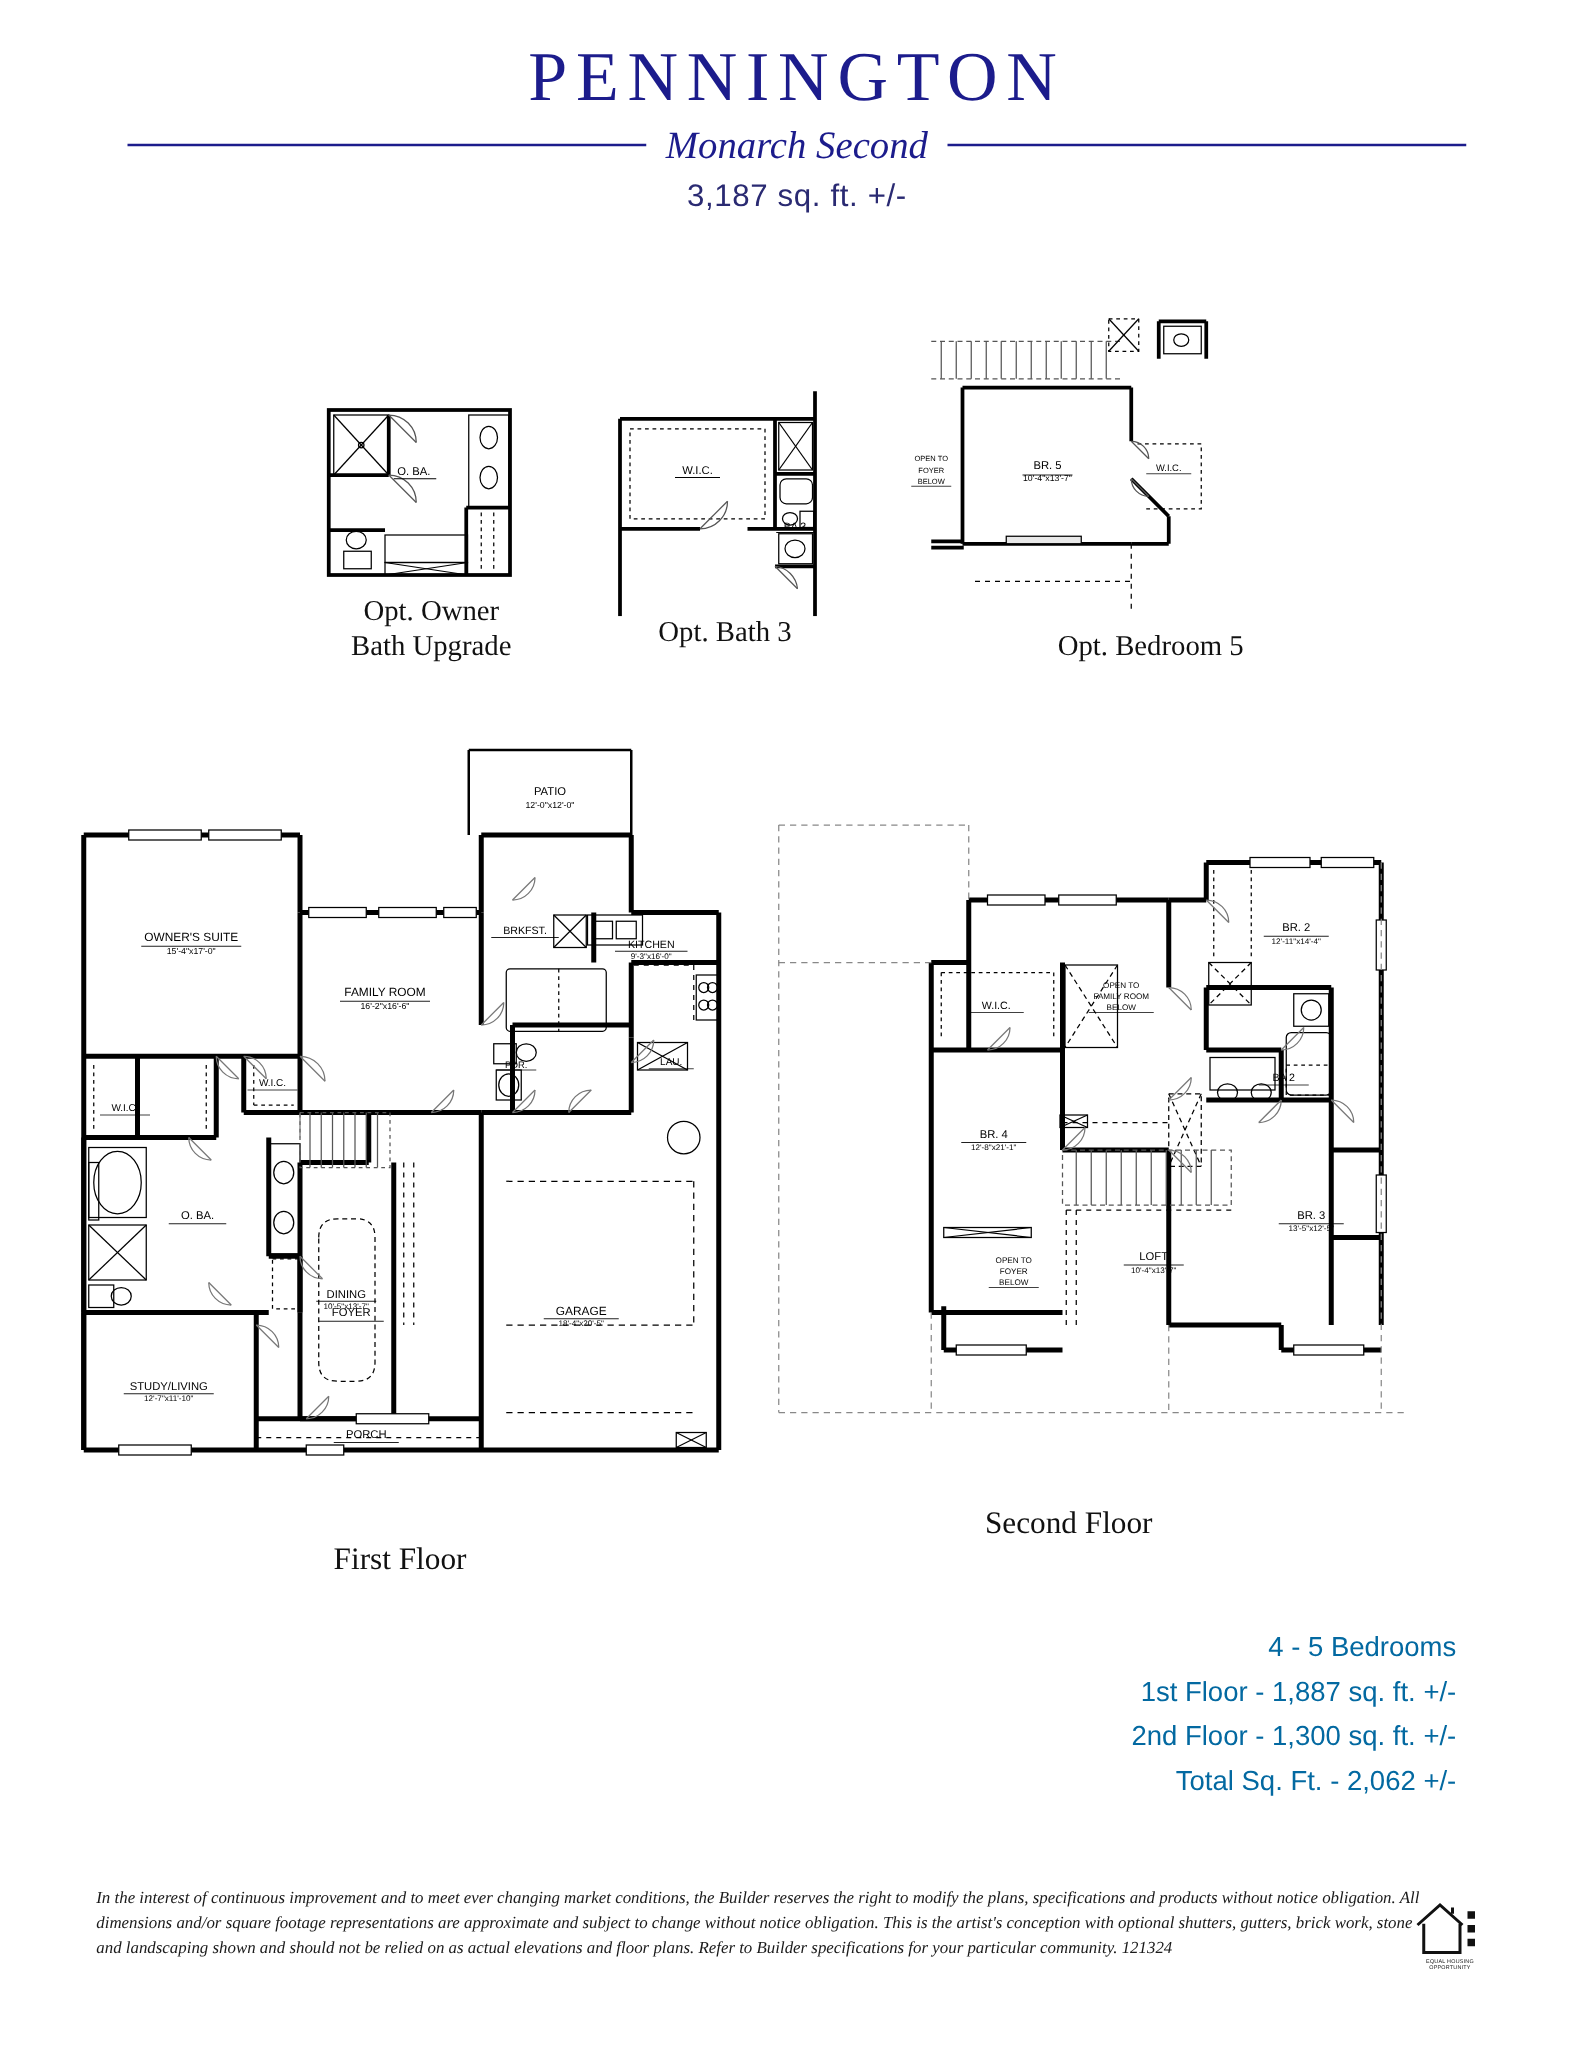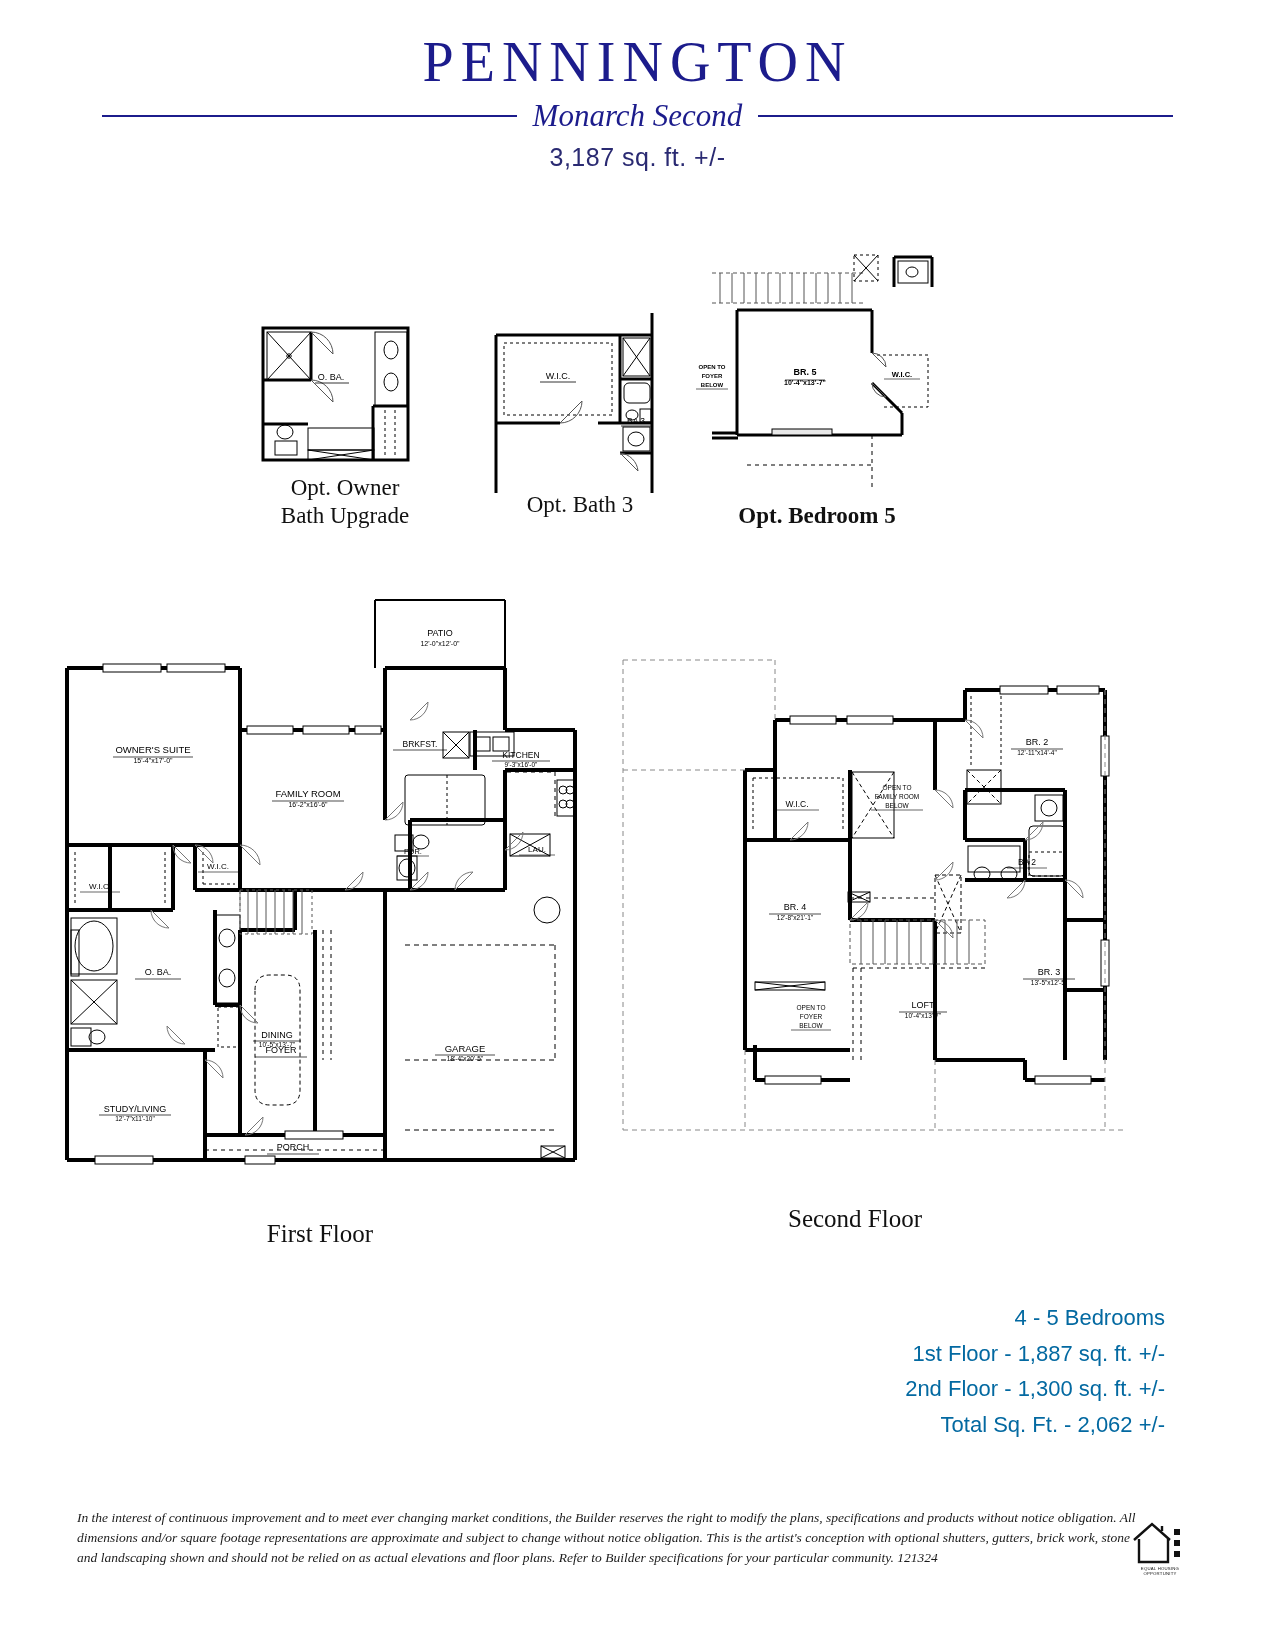--- a/index.html
+++ b/index.html
@@ -174,21 +174,21 @@
       <text x="78" y="86" font-size="9" text-anchor="middle">W.I.C.</text>
       <line x1="60" y1="89" x2="96" y2="89" stroke="#000" stroke-width="0.8"></line>
       <text x="156" y="131" font-size="8.5" text-anchor="middle">BA 3</text>
       <line x1="141" y1="133" x2="171" y2="133" stroke="#000" stroke-width="0.8"></line>
     </svg>
     <div class="option-caption" style="margin-top:-6px;">
       <div>Opt. Bath 3</div>
     </div>
   </div>
 
-  <div class="option-block" style="left:672px; top:10px; width:290px;font-weight:bold;">
+  <div class="option-block" style="left:705px; top:10px; width:290px;">
     <svg width="290" height="265" viewBox="0 0 290 265">
       <g fill="none" stroke="#000" stroke-width="3">
         <path d="M65 75 L200 75"></path>
         <path d="M65 75 L65 200"></path>
         <path d="M65 200 L200 200"></path>
         <path d="M200 75 L200 118"></path>
         <path d="M200 148 L230 178"></path>
         <path d="M200 200 L230 200"></path>
         <path d="M230 178 L230 200"></path>
         <path d="M222 22 L260 22"></path>
@@ -242,21 +242,21 @@
       <text x="133" y="140" font-size="9" text-anchor="middle">BR. 5</text>
       <text x="133" y="150" font-size="7" text-anchor="middle">10'-4"x13'-7"</text>
       <line x1="113" y1="145" x2="153" y2="145" stroke="#000" stroke-width="0.7"></line>
       <text x="230" y="142" font-size="7.5" text-anchor="middle">W.I.C.</text>
       <line x1="212" y1="144" x2="248" y2="144" stroke="#000" stroke-width="0.6"></line>
       <text x="40" y="134" font-size="6" text-anchor="middle">OPEN TO</text>
       <text x="40" y="143" font-size="6" text-anchor="middle">FOYER</text>
       <text x="40" y="152" font-size="6" text-anchor="middle">BELOW</text>
       <line x1="24" y1="154" x2="56" y2="154" stroke="#000" stroke-width="0.6"></line>
     </svg>
-    <div class="option-caption" style="margin-top:-2px;">
+    <div class="option-caption" style="margin-top:-2px;text-align:right;">
       <div>Opt. Bedroom 5</div>
     </div>
   </div>
 </div>
 
 <div id="plans-area">
 
   <svg style="position:absolute; left:55px; top:0px;" width="540" height="600" viewBox="0 0 540 600">
     <g fill="none" stroke="#000" stroke-width="4">
 
@@ -488,21 +488,21 @@
       <line x1="380" y1="465" x2="440" y2="465" stroke="#000" stroke-width="0.7"></line>
 
       <text x="80" y="522" font-size="9" text-anchor="middle">STUDY/LIVING</text>
       <text x="80" y="531" font-size="6.5" text-anchor="middle">12'-7"x11'-10"</text>
       <line x1="44" y1="525" x2="116" y2="525" stroke="#000" stroke-width="0.7"></line>
 
       <text x="238" y="560" font-size="9" text-anchor="middle">PORCH</text>
       <line x1="212" y1="564" x2="264" y2="564" stroke="#000" stroke-width="0.7"></line>
     </g>
   </svg>
-  <div class="floor-caption" style="left:170px; top:630px;">First Floor</div>
+  <div class="floor-caption" style="left:170px; top:644px;">First Floor</div>
 
   <svg style="position:absolute; left:605px; top:0px;" width="520" height="600" viewBox="0 0 520 600">
     <g fill="none" stroke="#000" stroke-width="4">
       <path d="M140 180 L170 180"></path>
       <path d="M140 180 L140 250"></path>
       <path d="M140 250 L245 250"></path>
       <path d="M245 250 L245 180"></path>
       <path d="M170 130 L330 130"></path>
       <path d="M170 130 L170 250"></path>
       <path d="M330 130 L330 200"></path>

